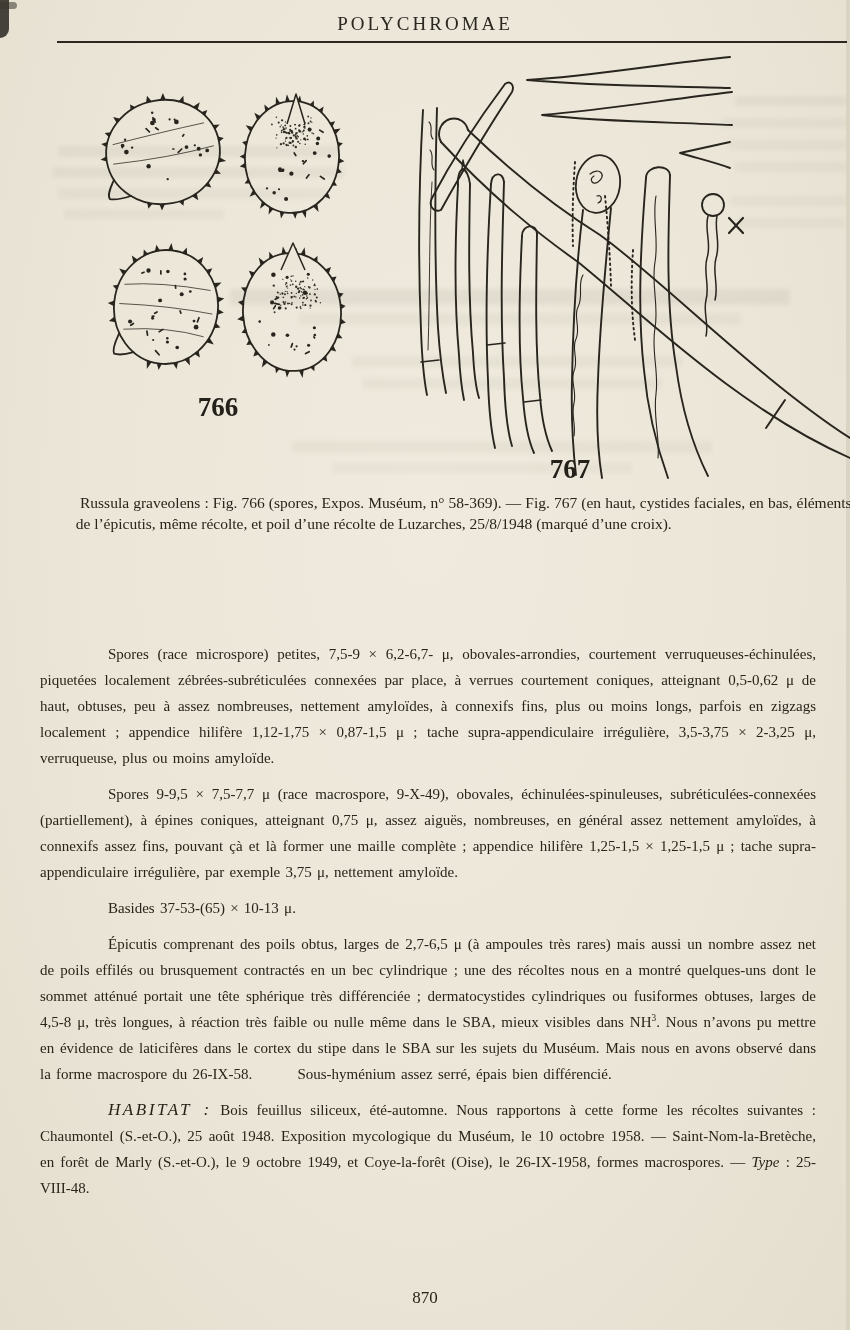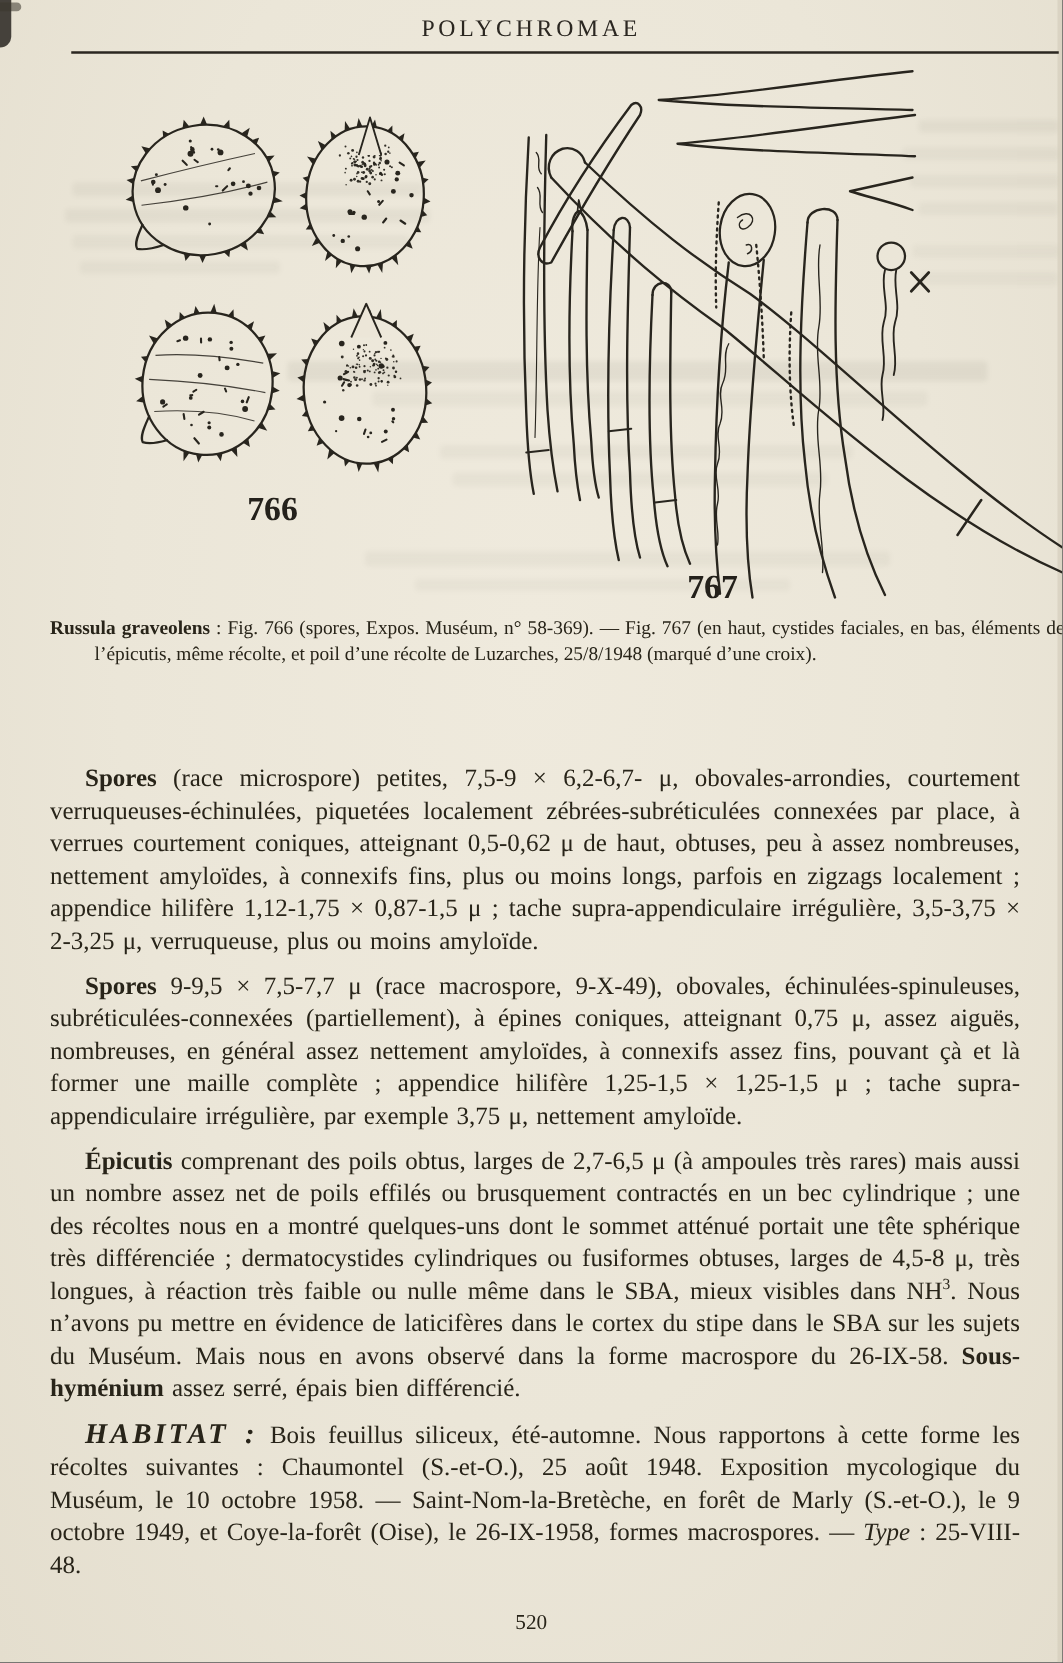--- a/index.html
+++ b/index.html
@@ -19,25 +19,25 @@
   .caption{
     position:absolute;top:492px;left:40px;width:776px;margin:0;
     font-size:15.5px;line-height:21px;text-align:justify;
     padding-left:2.3em;text-indent:-2.3em;
   }
   .section-heading{
     position:absolute;top:568px;left:40px;margin:0;
     font-size:18px;font-weight:bold;letter-spacing:1px;
   }
   .body-text{
-    position:absolute;top:610px;left:40px;width:776px;
-    font-size:20px;line-height:26px;text-align:justify;word-spacing:1.5px;
+    position:absolute;top:641px;left:40px;width:776px;
+    font-size:15px;line-height:26px;text-align:justify;word-spacing:1.5px;
   }
   .para{margin:0 0 10px 0;text-indent:28px;}
-  .b{font-weight:bold;}
+  .b{font-weight:normal;margin-left:40px;}
   .i{font-style:italic;}
   .sup{vertical-align:super;font-size:0.62em;line-height:0;}
   .lsp{letter-spacing:2.5px;font-size:1.14em;}
   .page-number{
     position:absolute;top:1288px;left:0;right:0;text-align:center;font-size:17px;
   }
   .ghost{position:absolute;background:#6f6d5e;filter:blur(2px);border-radius:3px;}
   .artifact-corner{position:absolute;left:0;top:0;width:9px;height:38px;background:#33302a;opacity:.9;border-radius:0 0 10px 0;}
   .artifact-nub{position:absolute;left:0;top:2px;width:17px;height:7px;background:#3a362e;opacity:.55;border-radius:0 4px 4px 0;}
   .edge-shade{position:absolute;right:0;top:0;bottom:0;width:4px;background:#cfc8b6;opacity:.55;}
@@ -515,18 +515,19 @@
       <text id="lbl766" class="fig-num" x="218" y="366" text-anchor="middle">766</text>
       <text id="lbl767" class="fig-num" x="570" y="428" text-anchor="middle">767</text>
     </svg>
 
   <p class="caption"><span class="b">Russula graveolens</span><span> : Fig. 766 (spores, Expos. Muséum, n° 58-369). — Fig. 767 (en haut, cystides faciales, en bas, éléments de l’épicutis, même récolte, et poil d’une récolte de Luzarches, 25/8/1948 (marqué d’une croix).</span></p>
 
 
   <div class="body-text">
     <p class="para"><span class="b">Spores</span><span> (race microspore) petites, 7,5-9 × 6,2-6,7- μ, obovales-arrondies, courtement verruqueuses-échinulées, piquetées localement zébrées-subréticulées connexées par place, à verrues courtement coniques, atteignant 0,5-0,62 μ de haut, obtuses, peu à assez nombreuses, nettement amyloïdes, à connexifs fins, plus ou moins longs, parfois en zigzags localement ; appendice hilifère 1,12-1,75 × 0,87-1,5 μ ; tache supra-appendiculaire irrégulière, 3,5-3,75 × 2-3,25 μ, verruqueuse, plus ou moins amyloïde.</span></p>
     <p class="para"><span class="b">Spores</span><span> 9-9,5 × 7,5-7,7 μ (race macrospore, 9-X-49), obovales, échinulées-spinuleuses, subréticulées-connexées (partiellement), à épines coniques, atteignant 0,75 μ, assez aiguës, nombreuses, en général assez nettement amyloïdes, à connexifs assez fins, pouvant çà et là former une maille complète ; appendice hilifère 1,25-1,5 × 1,25-1,5 μ ; tache supra-appendiculaire irrégulière, par exemple 3,75 μ, nettement amyloïde.</span></p>
+    <p class="para"><span class="b">Basides</span><span> 37-53-(65) × 10-13 μ.</span></p>
     <p class="para"><span class="b">Épicutis</span><span> comprenant des poils obtus, larges de 2,7-6,5 μ (à ampoules très rares) mais aussi un nombre assez net de poils effilés ou brusquement contractés en un bec cylindrique ; une des récoltes nous en a montré quelques-uns dont le sommet atténué portait une tête sphérique très différenciée ; dermatocystides cylindriques ou fusiformes obtuses, larges de 4,5-8 μ, très longues, à réaction très faible ou nulle même dans le SBA, mieux visibles dans NH</span><span class="sup">3</span><span>. Nous n’avons pu mettre en évidence de laticifères dans le cortex du stipe dans le SBA sur les sujets du Muséum. Mais nous en avons observé dans la forme macrospore du 26-IX-58. </span><span class="b">Sous-hyménium</span><span> assez serré, épais bien différencié.</span></p>
     <p class="para"><span class="b i lsp">HABITAT :</span><span> Bois feuillus siliceux, été-automne. Nous rapportons à cette forme les récoltes suivantes : Chaumontel (S.-et-O.), 25 août 1948. Exposition mycologique du Muséum, le 10 octobre 1958. — Saint-Nom-la-Bretèche, en forêt de Marly (S.-et-O.), le 9 octobre 1949, et Coye-la-forêt (Oise), le 26-IX-1958, formes macrospores. — </span><span class="i">Type</span><span> : 25-VIII-48.</span></p>
   </div>
 
-  <div class="page-number">520</div>
+  <div class="page-number">870</div>
 </div>
 
 </body></html>

